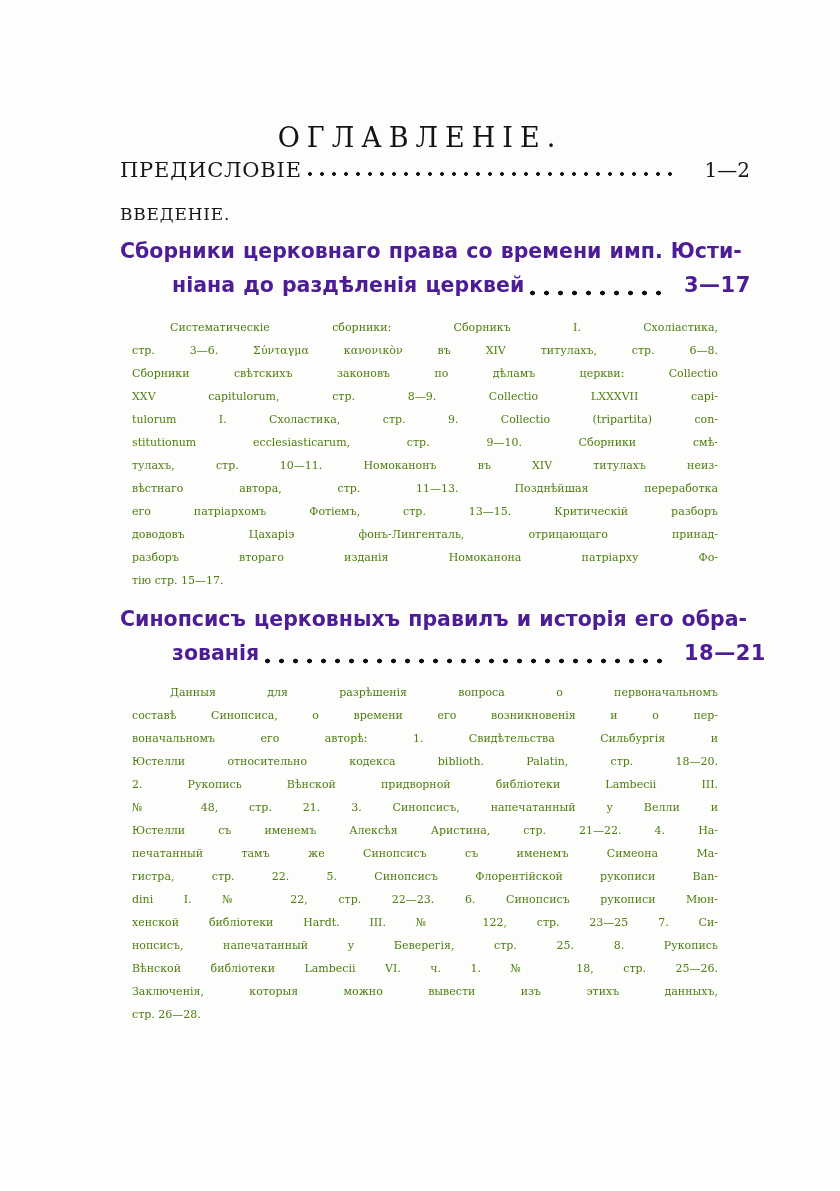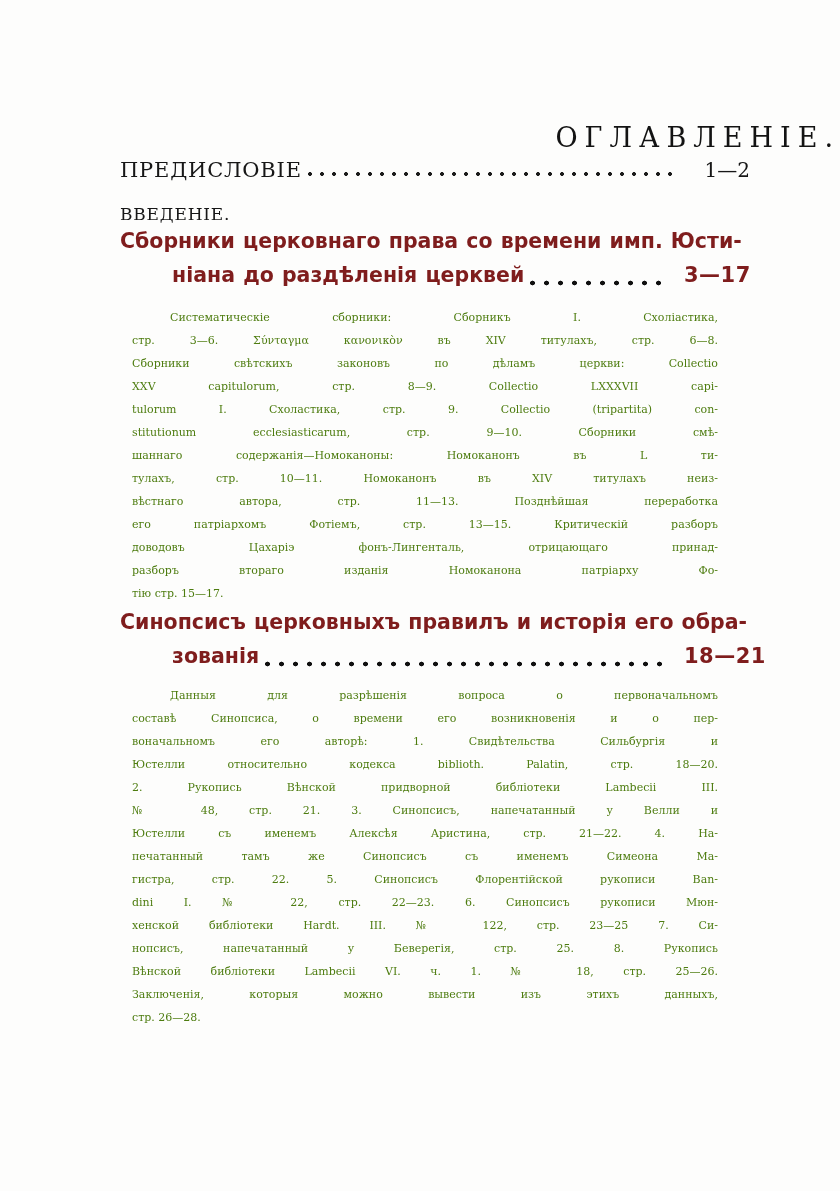--- a/index.html
+++ b/index.html
@@ -14,21 +14,21 @@
     margin: 0 auto;
     background: #fdfdfc;
     color: #171717;
     font-family: "DejaVu Serif", serif;
     overflow: hidden;
     box-sizing: border-box;
   }
   .title {
     margin: 0;
     padding-top: 122px;
-    text-align: right;
+    text-align: center;
     font-size: 27px;
     font-weight: normal;
     letter-spacing: 7px;
     color: #131313;
   }
   .str-header {
     margin: 18px 92px 0 0;
     text-align: right;
     font-size: 17px;
     letter-spacing: 0.5px;
@@ -75,25 +75,26 @@
     font-weight: 700;
     font-size: 21px;
     letter-spacing: 0.5px;
   }
   .section-head {
     margin: 22px 0 0 120px;
     font-size: 17px;
     letter-spacing: 0.8px;
   }
   .chapter {
+    margin-top: 10px;
     font-family: "DejaVu Sans", sans-serif;
     font-weight: 700;
     font-size: 20.5px;
     line-height: 34px;
-    color: #7f1d1d;
+    color: #4c1d95;
   }
   .ch-line1 {
     margin: 0 96px 0 120px;
     white-space: nowrap;
     word-spacing: 1px;
   }
   .ch-line2 {
     margin: 0 90px 0 172px;
   }
   .ch-line2 .ch-text {
@@ -142,21 +143,20 @@
     </div>
   </div>
 
   <div class="annotation annotation-1">
       <div class="ann-line first">Систематическіе сборники: Сборникъ I. Схоліастика,</div>
       <div class="ann-line">стр. 3—6. Σύνταγμα κανονικὸν въ XIV титулахъ, стр. 6—8.</div>
       <div class="ann-line">Сборники свѣтскихъ законовъ по дѣламъ церкви: Collectio</div>
       <div class="ann-line">XXV capitulorum, стр. 8—9. Collectio LXXXVII capi-</div>
       <div class="ann-line">tulorum I. Схоластика, стр. 9. Collectio (tripartita) con-</div>
       <div class="ann-line">stitutionum ecclesiasticarum, стр. 9—10. Сборники смѣ-</div>
-      <div class="ann-line">шаннаго содержанія—Номоканоны: Номоканонъ въ L ти-</div>
       <div class="ann-line">тулахъ, стр. 10—11. Номоканонъ въ XIV титулахъ неиз-</div>
       <div class="ann-line">вѣстнаго автора, стр. 11—13. Позднѣйшая переработка</div>
       <div class="ann-line">его патріархомъ Фотіемъ, стр. 13—15. Критическій разборъ</div>
       <div class="ann-line">доводовъ Цахаріэ фонъ-Лингенталь, отрицающаго принад-</div>
       <div class="ann-line">разборъ втораго изданія Номоканона патріарху Фо-</div>
       <div class="ann-line last">тію стр. 15—17.</div>
     </div>
 
   <div class="chapter">
     <div class="ch-line1">Синопсисъ церковныхъ правилъ и исторія его обра-</div>

